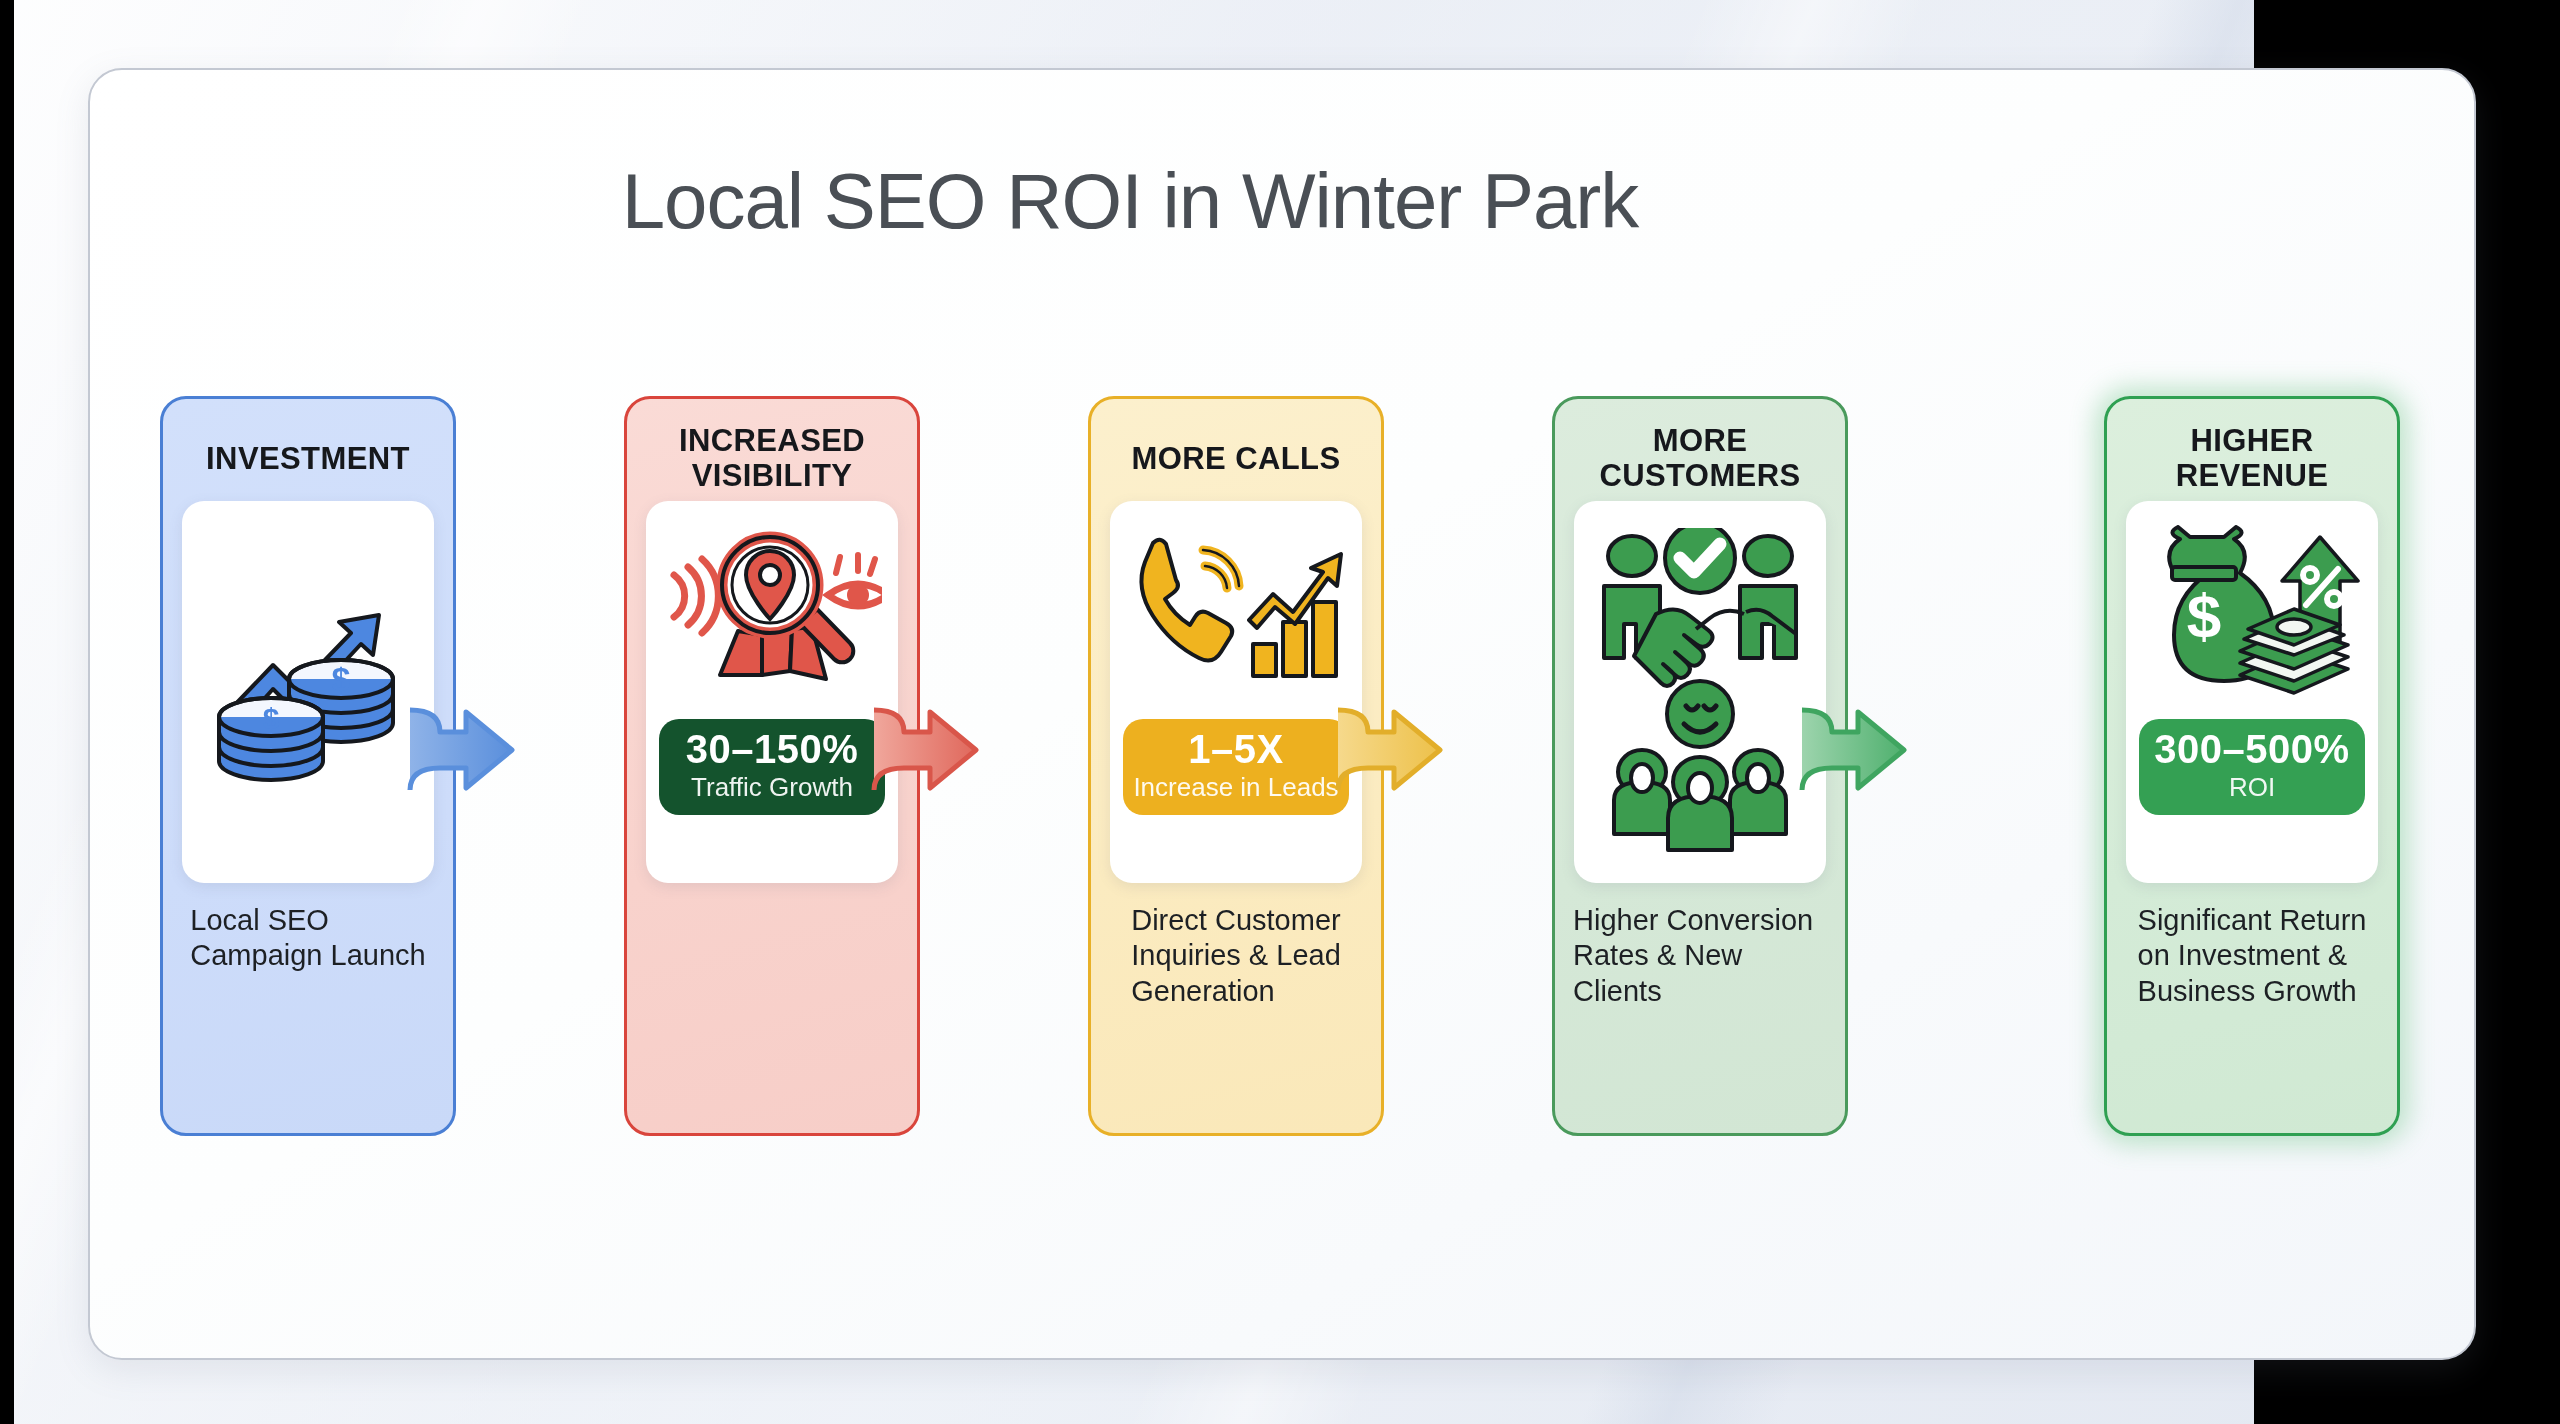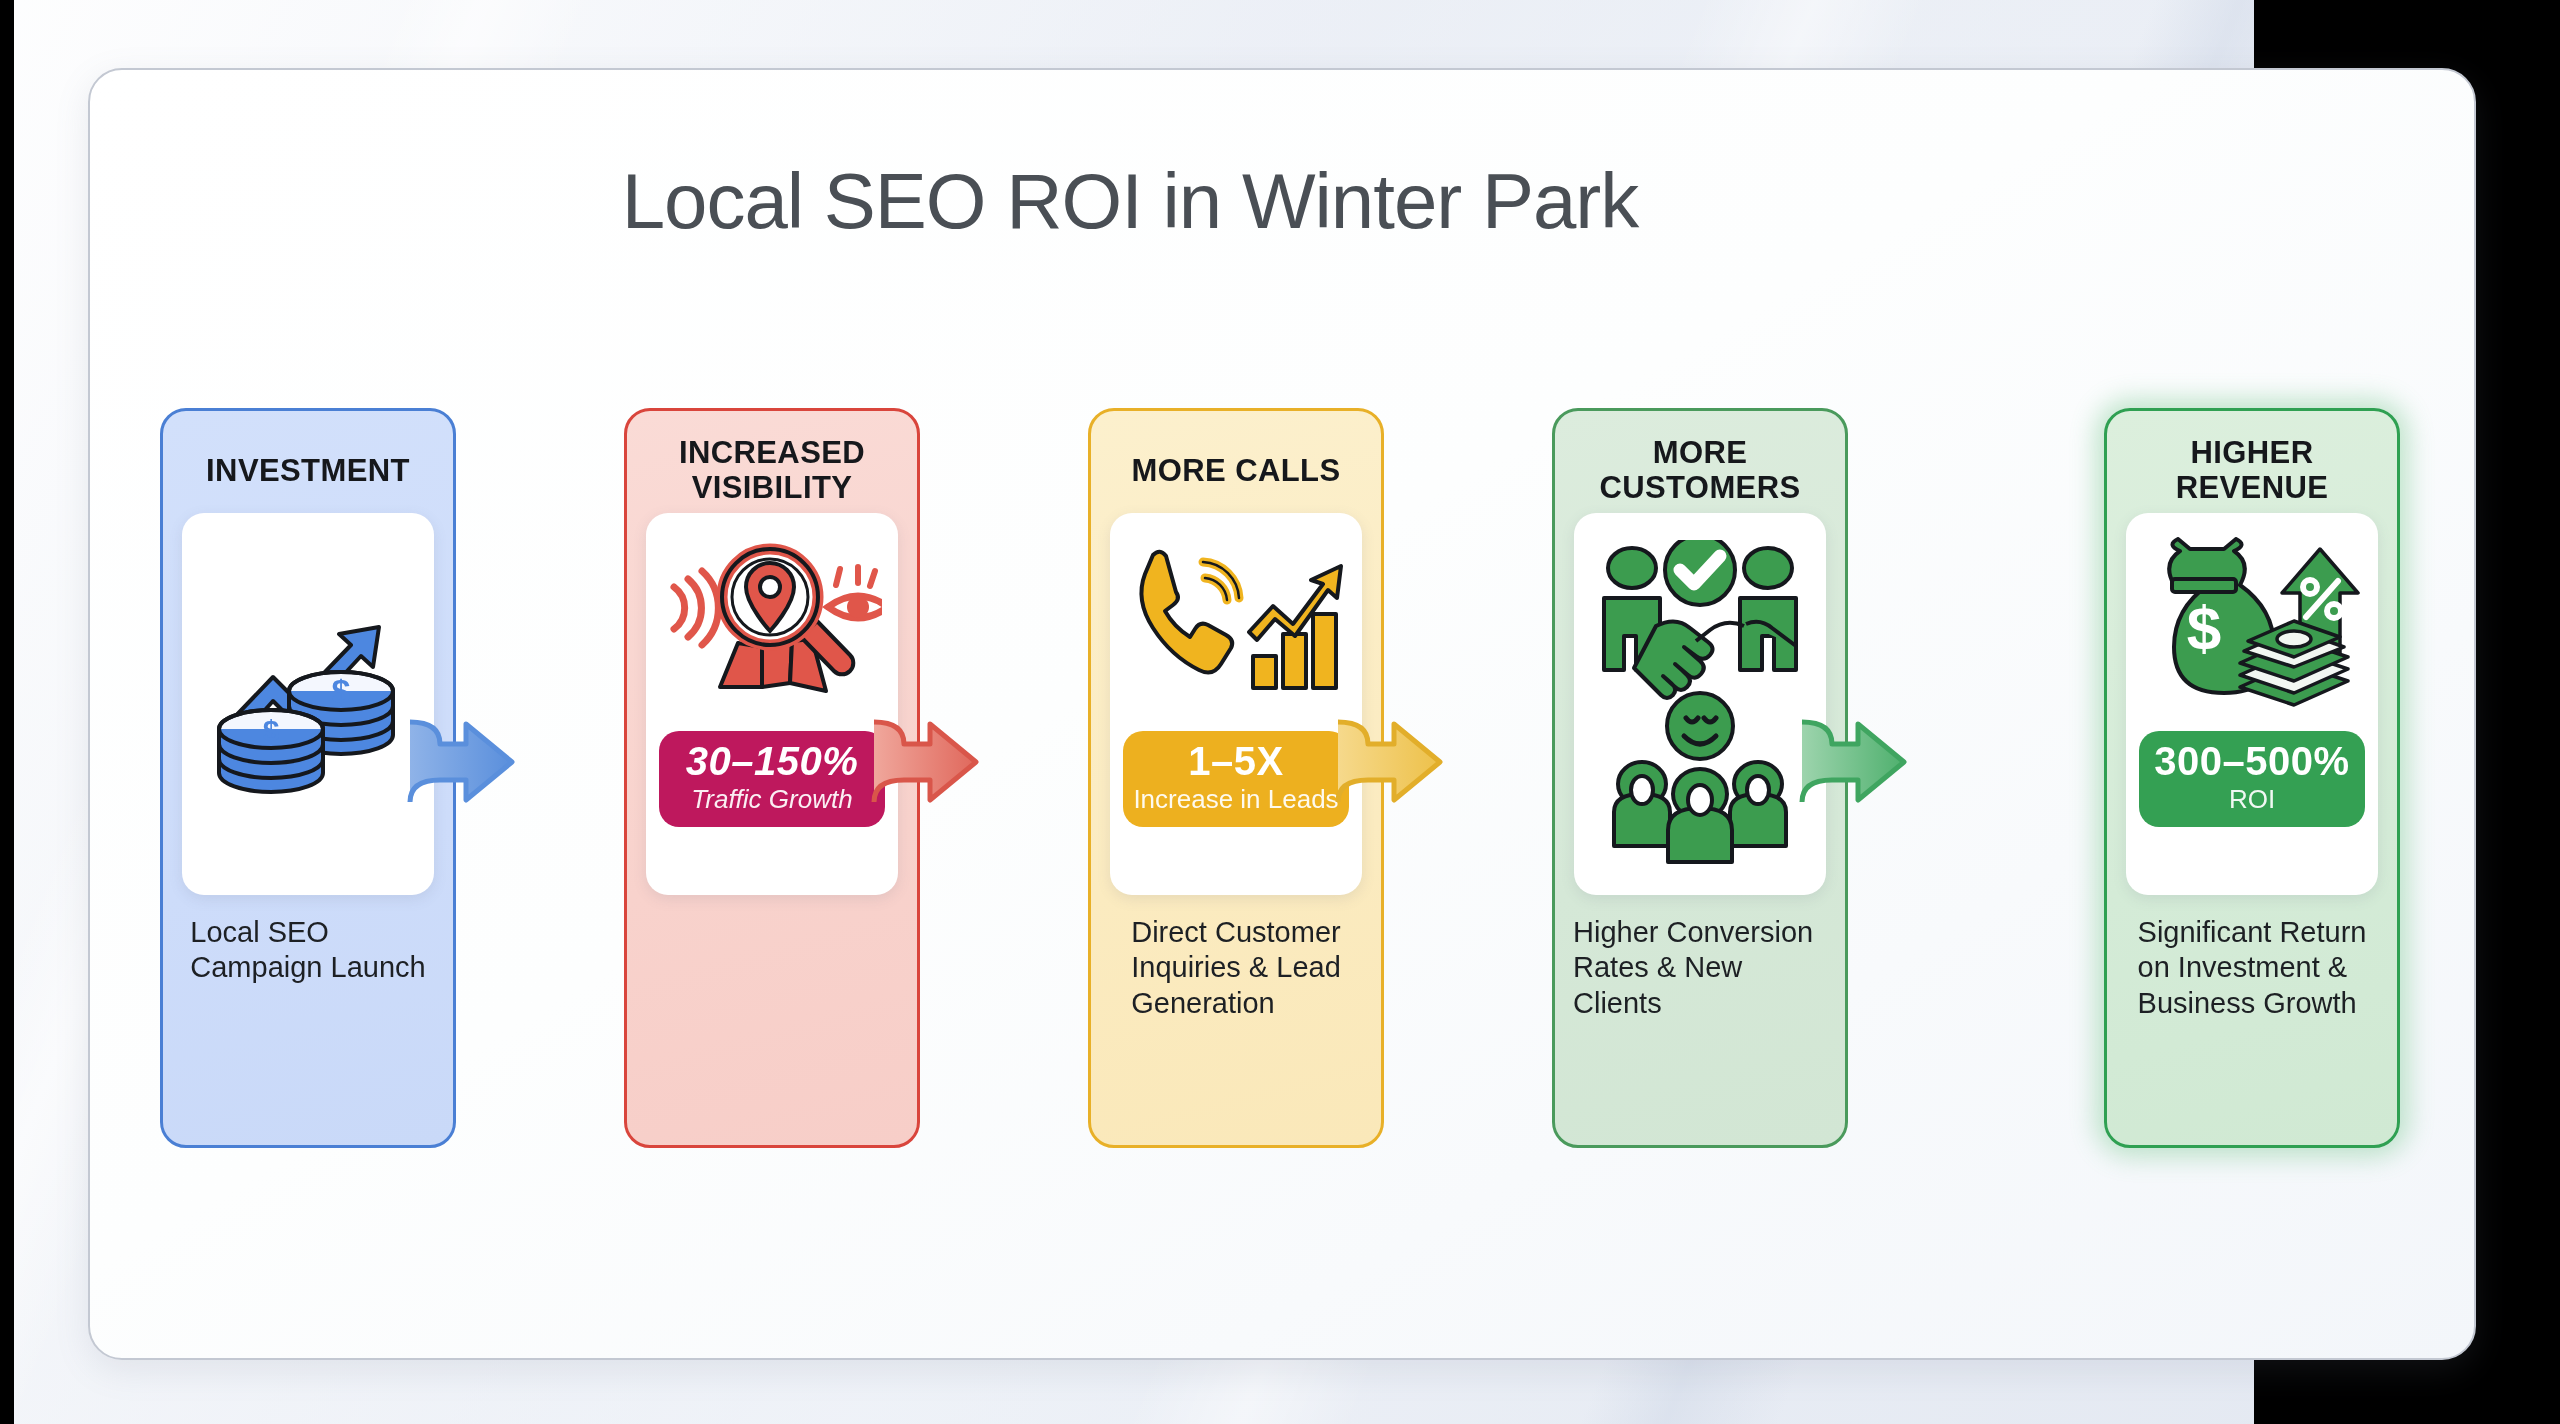--- a/index.html
+++ b/index.html
@@ -43,21 +43,21 @@
     text-align: center;
     font-size: 78px;
     font-weight: 400;
     letter-spacing: -1px;
     color: #4a4f55;
     font-family: "Liberation Sans", sans-serif;
   }
 
   .flow {
     position: absolute;
-    left: 160px; top: 408px;
+    left: 160px; top: 396px;
     width: 2240px; height: 742px;
   }
 
   .card {
     position: absolute;
     top: 0;
     width: 296px;
     height: 740px;
     border-radius: 26px;
     border-width: 3px;
@@ -141,21 +141,21 @@
   .c-blue   { background: linear-gradient(165deg,#d2e0fb 0%, #cddcfa 60%, #c9d9f8 100%); border-color:#4a7fd4; }
   .c-red    { background: linear-gradient(165deg,#fadbd6 0%, #f8d2cc 60%, #f7cec8 100%); border-color:#d9453c; }
   .c-yellow { background: linear-gradient(165deg,#fcf0cd 0%, #fbebc0 60%, #fae8b9 100%); border-color:#e8b028; }
   .c-green  { background: linear-gradient(165deg,#dcecdd 0%, #d5e8d7 60%, #d2e6d4 100%); border-color:#4a9a5c; }
   .c-green-strong {
     background: linear-gradient(165deg,#dcefdd 0%, #d4ebd7 60%, #d0e9d3 100%);
     border-color:#2fa052;
     box-shadow: 0 0 26px 8px rgba(68,180,97,0.33);
   }
 
-  .b-red    { background:#be185d;font-style:italic; }
+  .b-red    { background:#14532d; }
   .b-yellow { background:#edb01f; }
   .b-green  { background:#34a053; }
 
   
   .arrow {
     position: absolute;
     top: 296px;
     width: 136px;
     height: 116px;
     z-index: 5;

